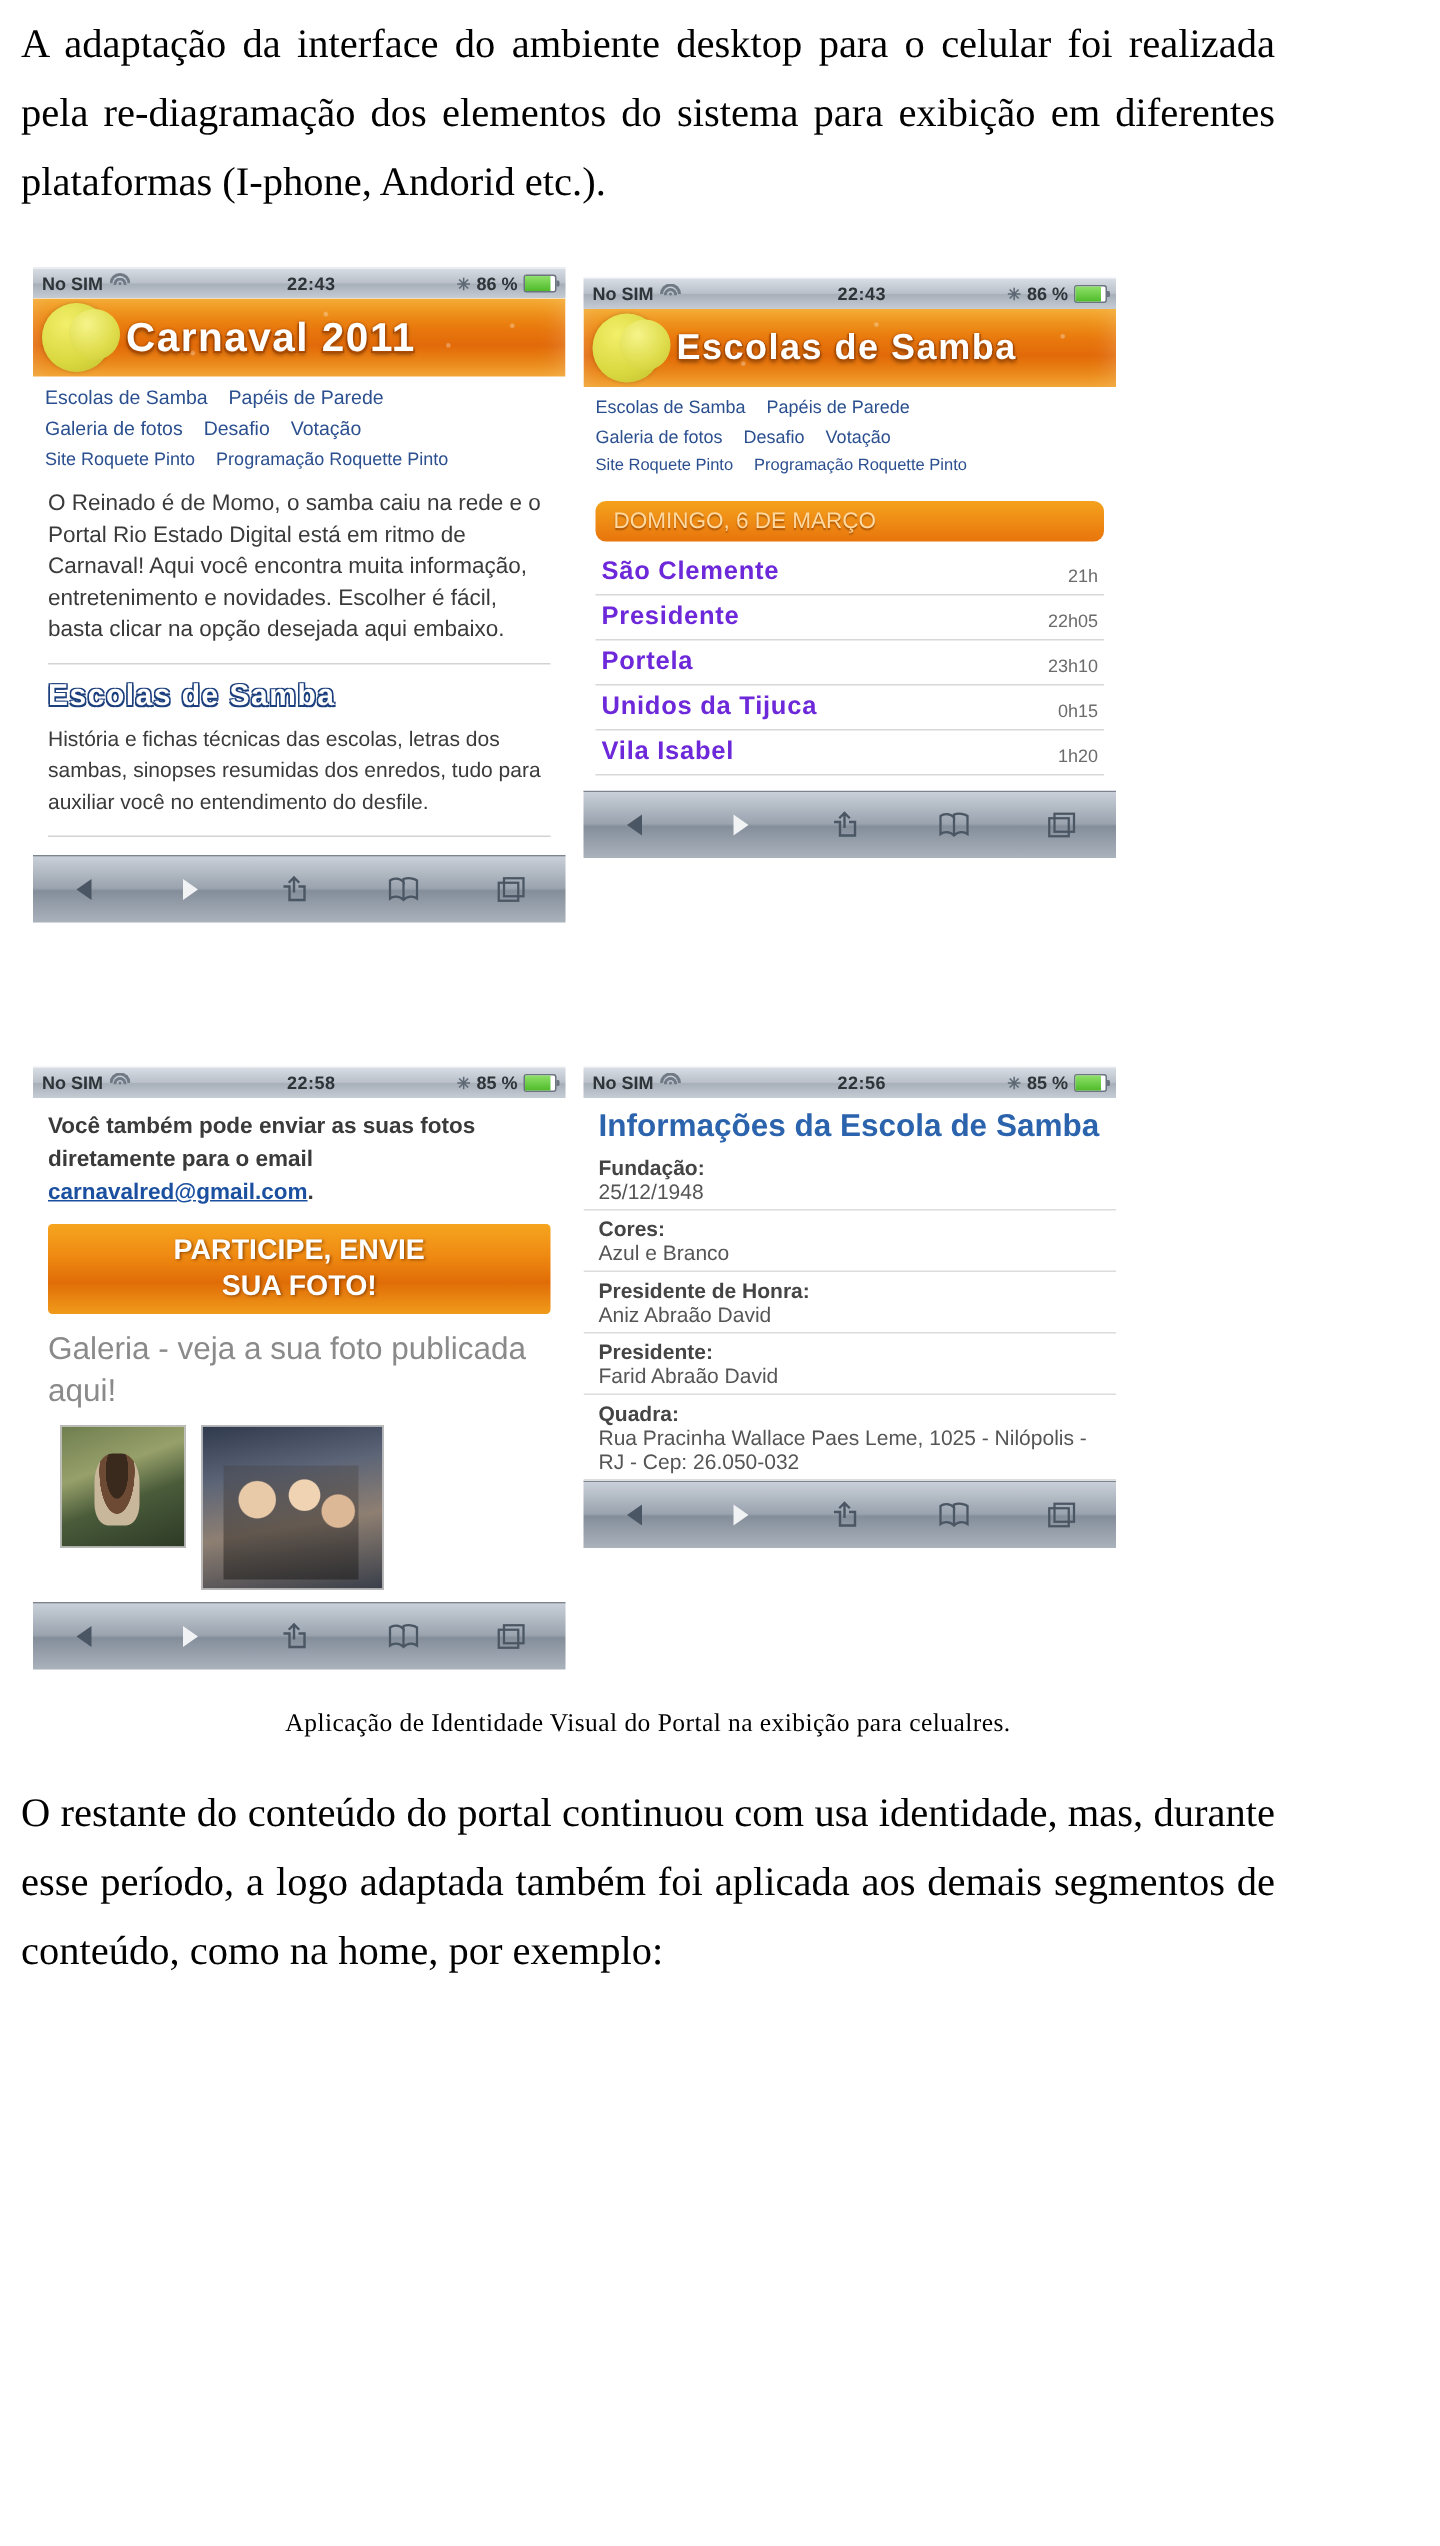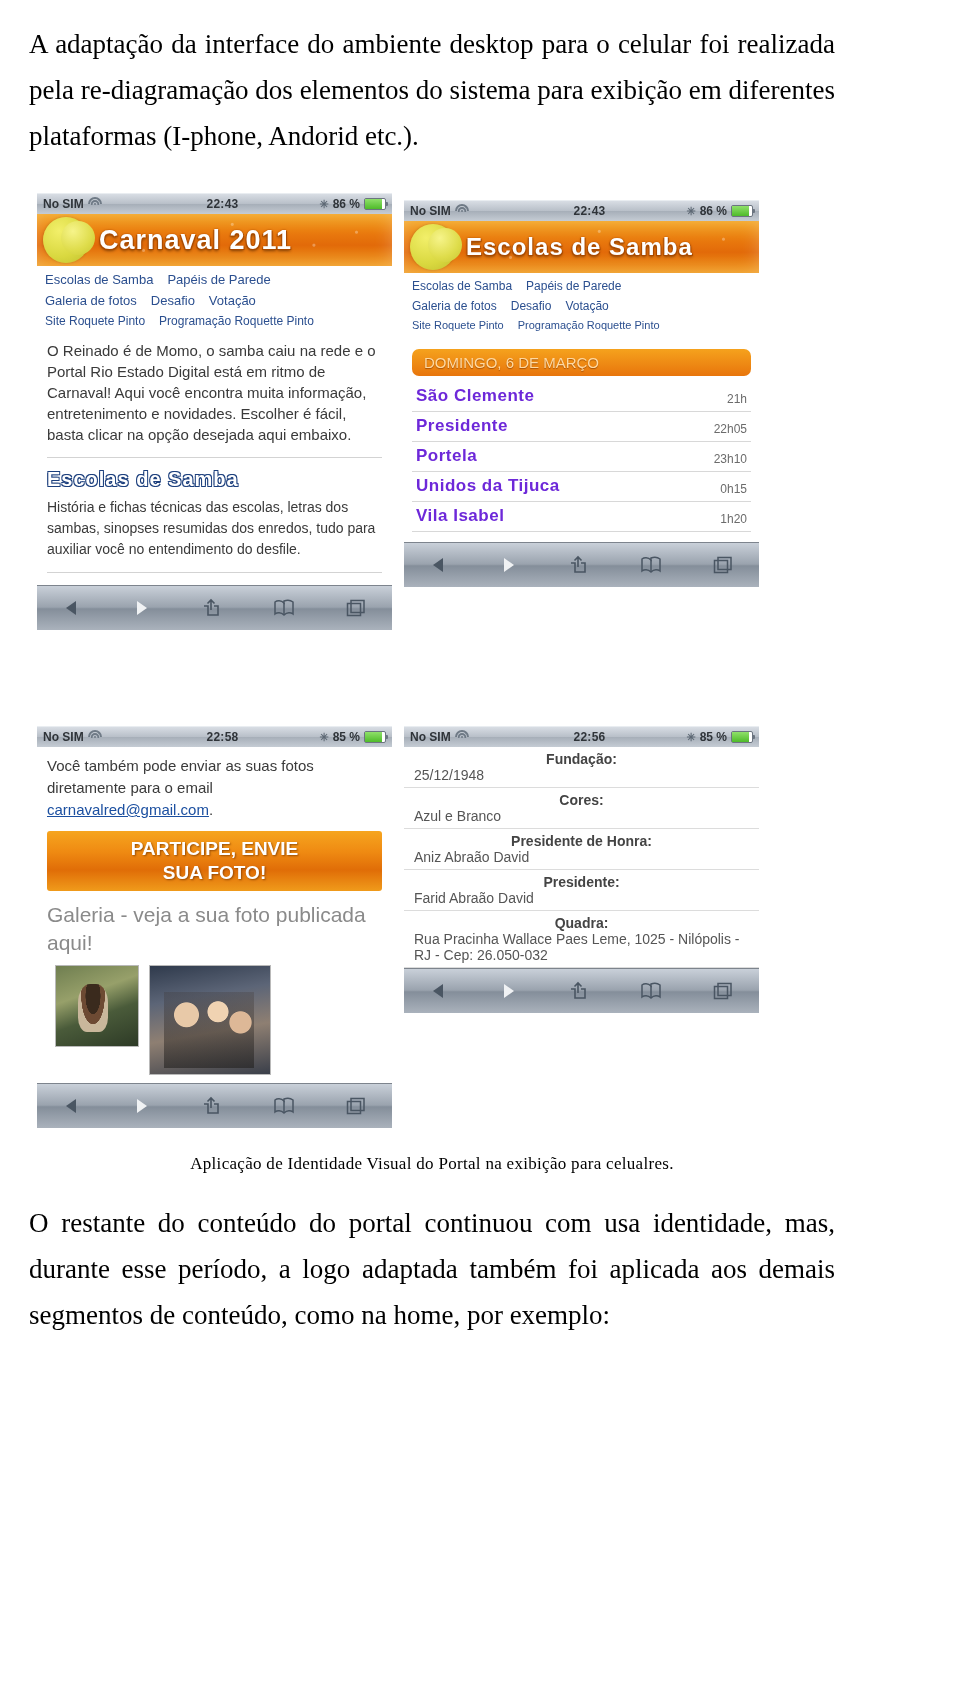--- a/index.html
+++ b/index.html
@@ -2,21 +2,21 @@
 <html><head>
 <meta charset="utf-8">
 <style>
   html, body { margin:0; padding:0; }
   body {
     width:960px;
     background:#ffffff;
     font-family:"Liberation Serif", serif;
     color:#000;
   }
-  .page { width:864px; min-height:1697px; position:relative; padding:15px; box-sizing:border-box; }
+  .page { width:864px; min-height:1697px; position:relative; padding:0; box-sizing:border-box; }
 
   .para {
     font-family:"Liberation Serif", serif;
     font-size:27px;
     line-height:46px;
     text-align:justify;
     margin:0 14px;
     color:#000;
   }
   .para.first { padding-top:6px; }
@@ -142,21 +142,21 @@
   }
   .school-time { font-family:"Liberation Sans", sans-serif; font-size:12px; color:#6b6b6b; }
 
   
   .info-title {
     font-family:"Liberation Sans", sans-serif;
     font-weight:bold; font-size:21px; color:#2b63ad;
     padding:6px 10px 2px 10px; line-height:26px;
   }
   .info-block { padding:4px 10px 4px 10px; border-bottom:1px solid #dcdcdc; }
-  .info-label { font-family:"Liberation Sans", sans-serif; font-size:14px; font-weight:bold; color:#444;text-align:center; }
+  .info-label { font-family:"Liberation Sans", sans-serif; font-size:14px; font-weight:bold; color:#444; }
   .info-value { font-family:"Liberation Sans", sans-serif; font-size:14px; color:#555; }
 
   
   .participa {
     margin:8px 10px;
     height:60px;
     border-radius:3px;
     background:linear-gradient(180deg,#f6a51f 0%, #ef8a12 35%, #e06d07 65%, #f09b1b 100%);
     display:flex; align-items:center; justify-content:center; flex-direction:column;
     color:#fff;
@@ -409,21 +409,21 @@
           <div class="sb-center">22:58</div>
           <div class="sb-right">
             <span class="bt">✳</span>
             <span>85 %</span>
             <span class="batt">
                 <i style="width:85%"></i>
               </span>
           </div>
         </div>
         <div class="screen">
-          <div class="email-text" style="font-size:15px; line-height:22px; padding-top:8px;">
+          <div class="email-text" style="font-size:15px; line-height:22px; padding-top:8px;font-weight:bold;">
             <span>Você também pode enviar as suas fotos diretamente para o email </span><a href="#">carnavalred@gmail.com</a><span>.</span>
           </div>
           <div class="participa">
             <div>PARTICIPE, ENVIE</div>
             <div>SUA FOTO!</div>
           </div>
           <div class="galeria-text">Galeria - veja a sua foto publicada aqui!</div>
           <div class="photos">
             <div class="photo p1"></div>
             <div class="photo p2"></div>
@@ -475,20 +475,21 @@
           <div class="sb-center">22:56</div>
           <div class="sb-right">
             <span class="bt">✳</span>
             <span>85 %</span>
             <span class="batt">
                 <i style="width:85%"></i>
               </span>
           </div>
         </div>
         <div class="screen">
+          <div class="info-title">Informações da Escola de Samba</div>
           <div class="info-block">
             <div class="info-label">Fundação:</div>
             <div class="info-value">25/12/1948</div>
           </div>
           <div class="info-block">
             <div class="info-label">Cores:</div>
             <div class="info-value">Azul e Branco</div>
           </div>
           <div class="info-block">
             <div class="info-label">Presidente de Honra:</div>

